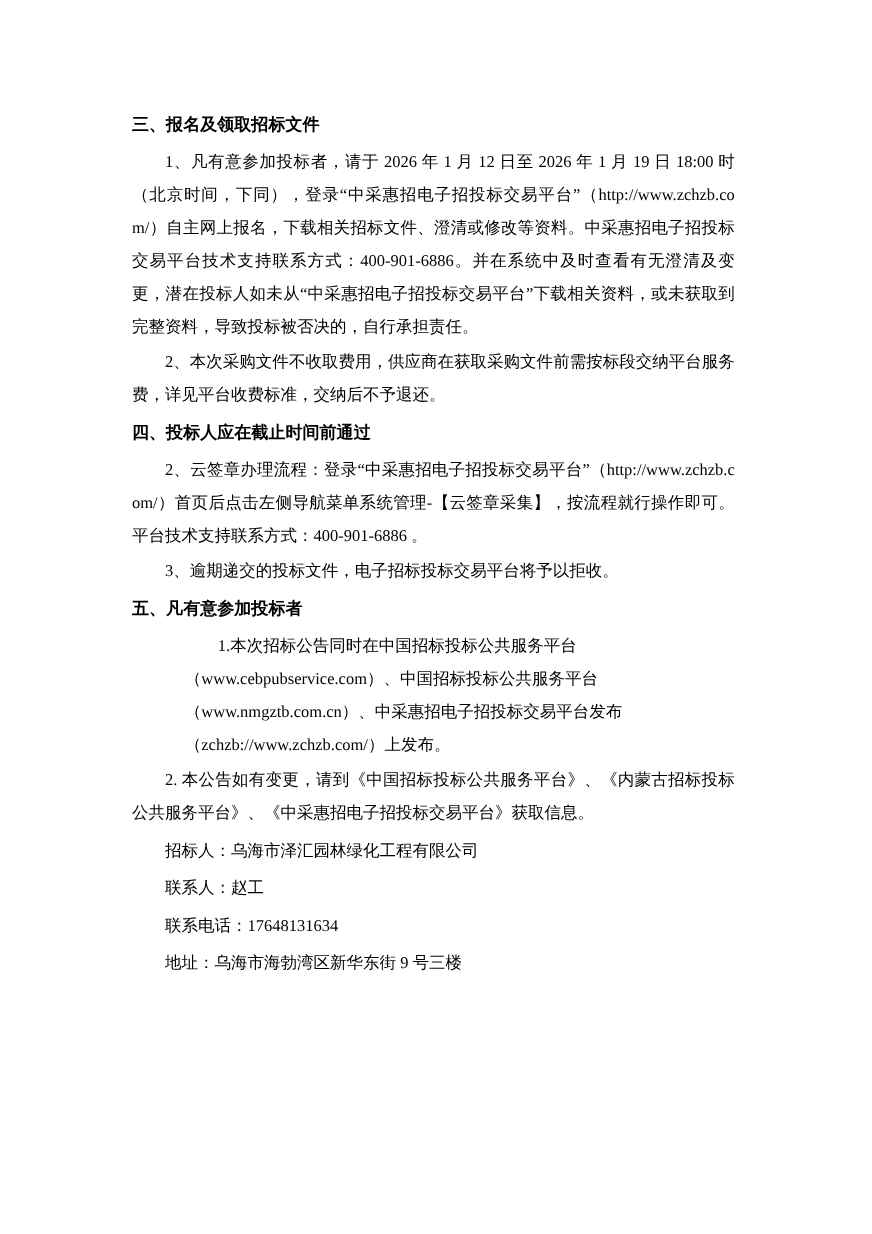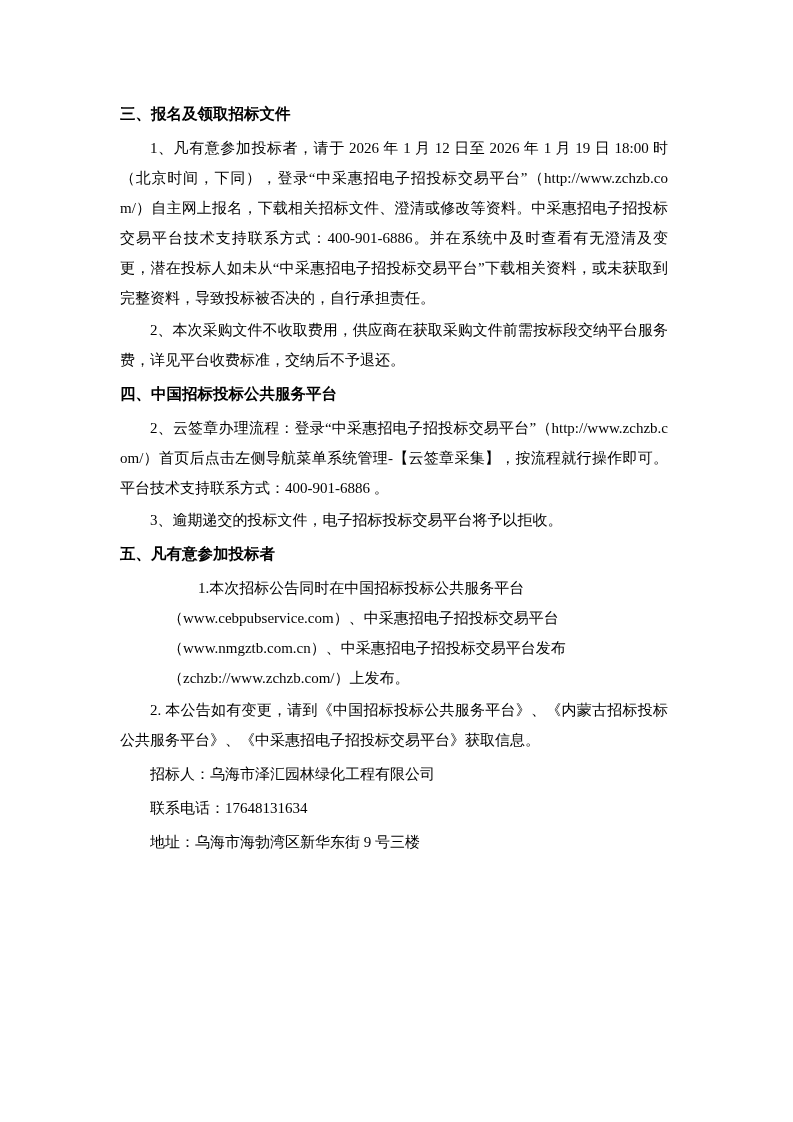--- a/index.html
+++ b/index.html
@@ -51,33 +51,34 @@
 
 <div class="page">
 
   <div class="section">
     <h2 class="section-heading">三、报名及领取招标文件</h2>
     <p class="para">1、凡有意参加投标者，请于 2026 年 1 月 12 日至 2026 年 1 月 19 日 18:00 时 （北京时间，下同），登录“中采惠招电子招投标交易平台”（http://www.zchzb.com/）自主网上报名，下载相关招标文件、澄清或修改等资料。中采惠招电子招投标交易平台技术支持联系方式：400-901-6886。并在系统中及时查看有无澄清及变更，潜在投标人如未从“中采惠招电子招投标交易平台”下载相关资料，或未获取到完整资料，导致投标被否决的，自行承担责任。</p>
     <p class="para">2、本次采购文件不收取费用，供应商在获取采购文件前需按标段交纳平台服务费，详见平台收费标准，交纳后不予退还。</p>
   </div>
 
   <div class="section">
-    <h2 class="section-heading">四、中国招标投标公共服务平台</h2>
+    <h2 class="section-heading">四、投标人应在截止时间前通过</h2>
     <p class="para">2、云签章办理流程：登录“中采惠招电子招投标交易平台”（http://www.zchzb.com/）首页后点击左侧导航菜单系统管理-【云签章采集】，按流程就行操作即可。平台技术支持联系方式：400-901-6886 。</p>
     <p class="para">3、逾期递交的投标文件，电子招标投标交易平台将予以拒收。</p>
   </div>
 
   <div class="section">
     <h2 class="section-heading">五、凡有意参加投标者</h2>
     <div class="media-line indent">1.本次招标公告同时在中国招标投标公共服务平台</div>
-    <div class="media-line">（www.cebpubservice.com）、中采惠招电子招投标交易平台</div>
+    <div class="media-line">（www.cebpubservice.com）、中国招标投标公共服务平台</div>
     <div class="media-line">（www.nmgztb.com.cn）、中采惠招电子招投标交易平台发布</div>
     <div class="media-line">（zchzb://www.zchzb.com/）上发布。</div>
     <p class="para">2. 本公告如有变更，请到《中国招标投标公共服务平台》、《内蒙古招标投标公共服务平台》、《中采惠招电子招投标交易平台》获取信息。</p>
   </div>
 
   <div class="section">
     <div class="contact-line">招标人：乌海市泽汇园林绿化工程有限公司</div>
+    <div class="contact-line">联系人：赵工</div>
     <div class="contact-line">联系电话：17648131634</div>
     <div class="contact-line">地址：乌海市海勃湾区新华东街 9 号三楼</div>
   </div>
 
 </div>
 
 </body></html>

